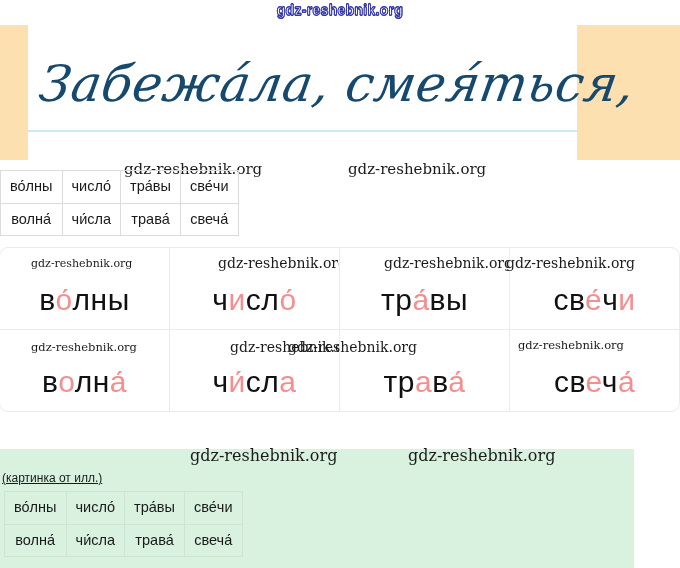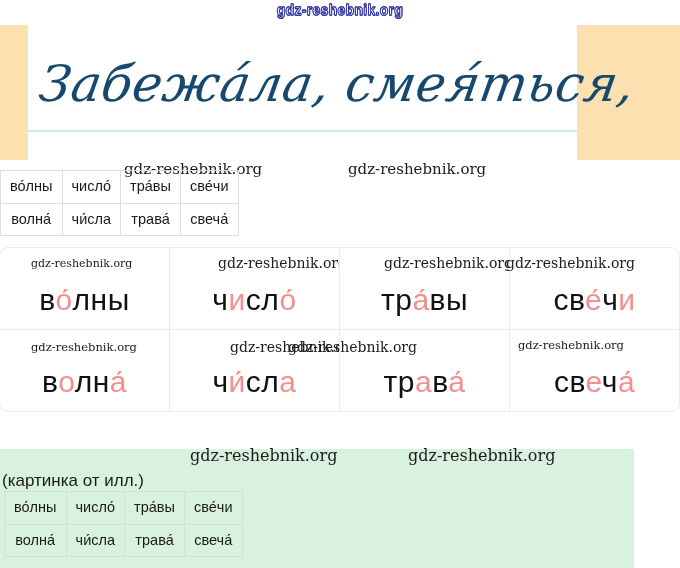--- a/index.html
+++ b/index.html
@@ -171,23 +171,24 @@
     top: 449px;
     width: 634px;
     height: 119px;
     background: #d9f2df;
   }
   .caption {
     position: absolute;
     left: 2px;
     top: 471px;
     font-family: "Liberation Sans", sans-serif;
-    font-size: 17px;
+    font-size: 12px;
     color: #1a1a1a;
     white-space: nowrap;
+    text-decoration: underline;
   }
   .wm-c { left: 190px; top: 446px; font-size: 16px; }
   .wm-d { left: 408px; top: 446px; font-size: 16px; }
 
   .mini-bottom {
     position: absolute;
     left: 4px;
     top: 491px;
   }
   .mini-bottom td {

